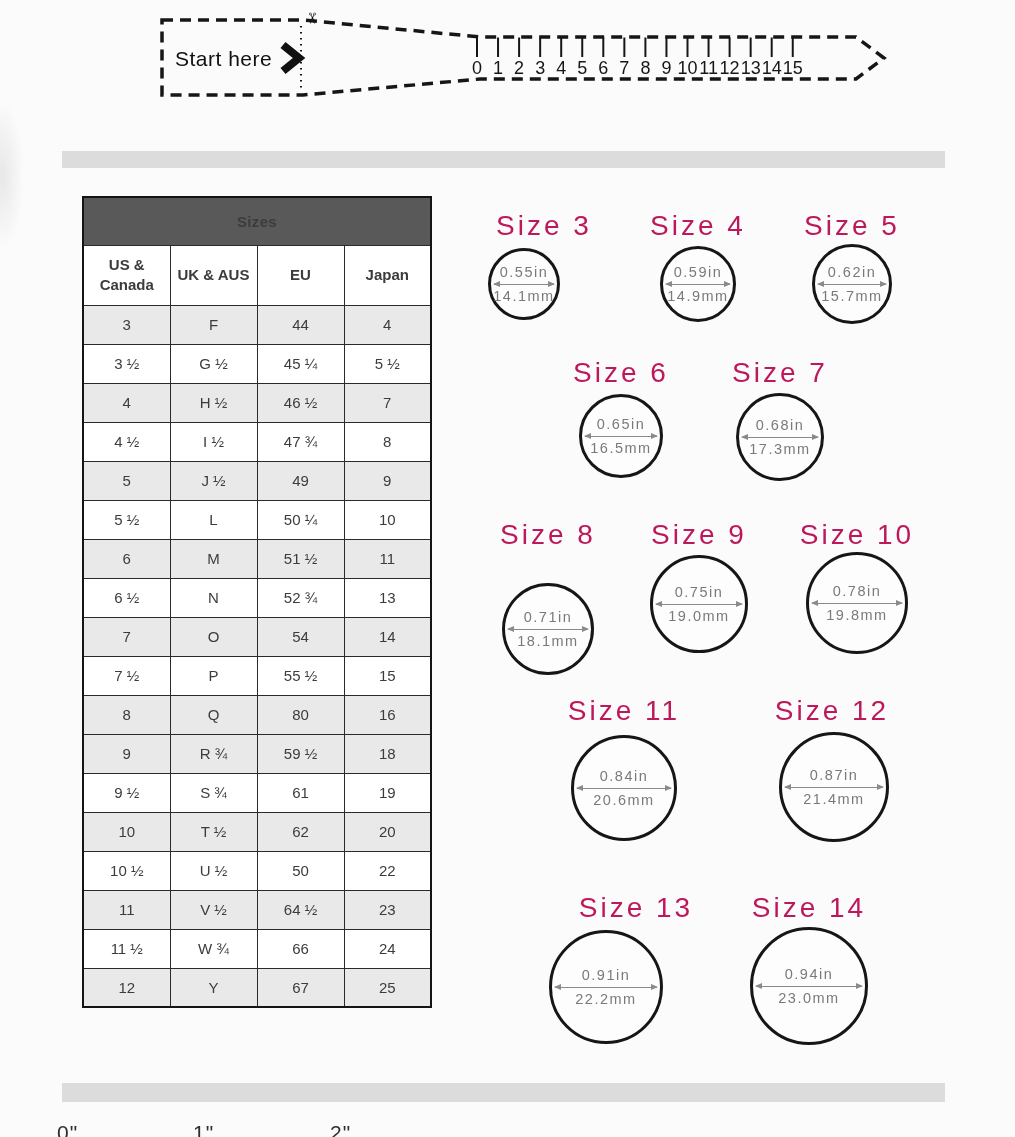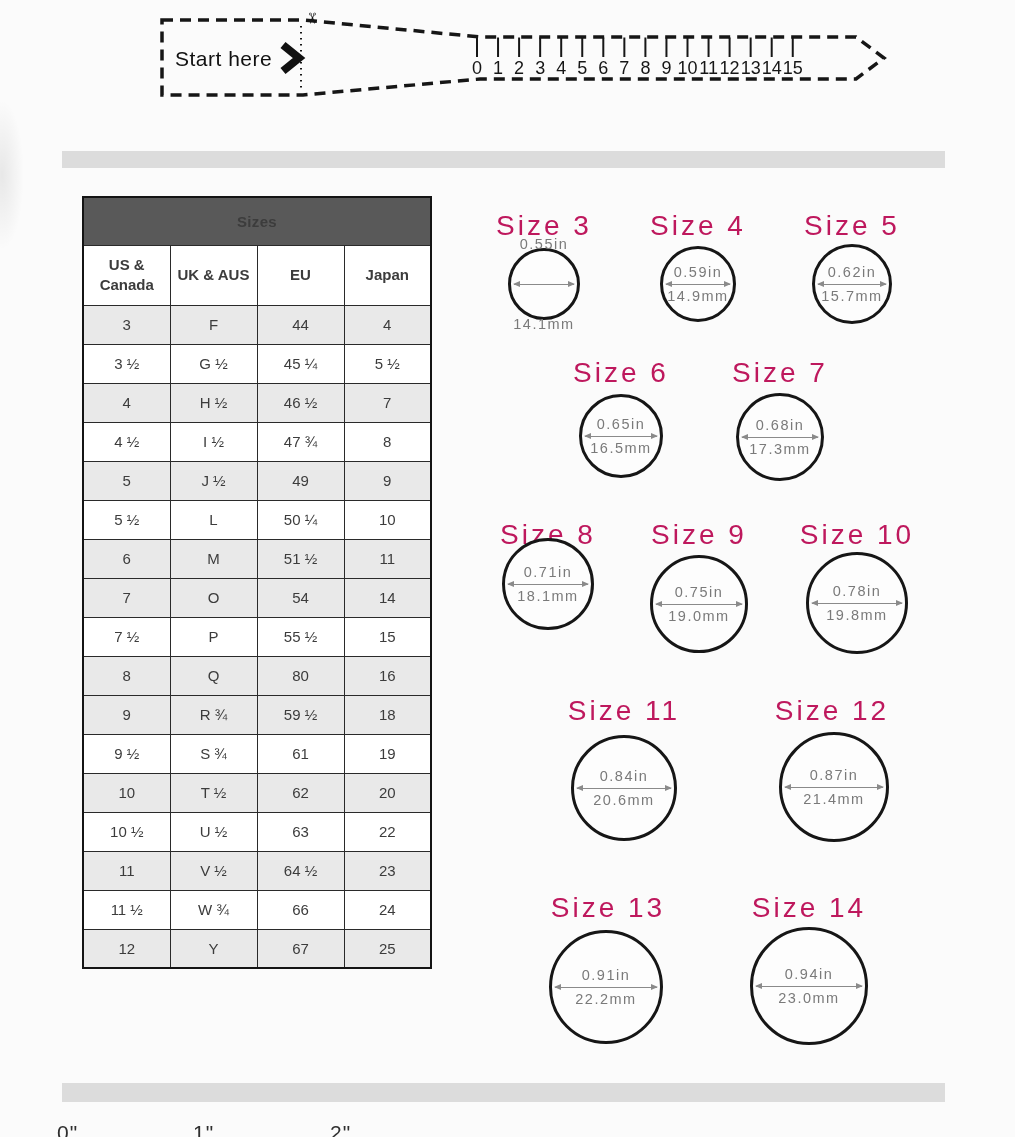--- a/index.html
+++ b/index.html
@@ -178,20 +178,26 @@
           <td>L</td>
           <td>50 ¼</td>
           <td>10</td>
         </tr>
         <tr class="alt">
           <td>6</td>
           <td>M</td>
           <td>51 ½</td>
           <td>11</td>
         </tr>
+        <tr>
+          <td>6 ½</td>
+          <td>N</td>
+          <td>52 ¾</td>
+          <td>13</td>
+        </tr>
         <tr class="alt">
           <td>7</td>
           <td>O</td>
           <td>54</td>
           <td>14</td>
         </tr>
         <tr>
           <td>7 ½</td>
           <td>P</td>
           <td>55 ½</td>
@@ -217,21 +223,21 @@
         </tr>
         <tr class="alt">
           <td>10</td>
           <td>T ½</td>
           <td>62</td>
           <td>20</td>
         </tr>
         <tr>
           <td>10 ½</td>
           <td>U ½</td>
-          <td>63</td>
+          <td>50</td>
           <td>22</td>
         </tr>
         <tr class="alt">
           <td>11</td>
           <td>V ½</td>
           <td>64 ½</td>
           <td>23</td>
         </tr>
         <tr>
           <td>11 ½</td>
@@ -243,21 +249,21 @@
           <td>12</td>
           <td>Y</td>
           <td>67</td>
           <td>25</td>
         </tr>
       </tbody>
   </table>
 
   <div id="rings">
       <div class="ring-title" style="left: 544px; top: 210px;">Size 3</div>
-      <div class="ring-circle" style="left: 508px; top: 248px; width: 72px; height: 72px; gap: 28px;">
+      <div class="ring-circle" style="left: 488px; top: 248px; width: 72px; height: 72px;">
         <div class="dim-in">0.55in</div>
         <div class="dim-arrow" style="width: 60px;"></div>
         <div class="dim-mm">14.1mm</div>
       </div>
       <div class="ring-title" style="left: 698px; top: 210px;">Size 4</div>
       <div class="ring-circle" style="left: 660px; top: 246px; width: 76px; height: 76px;">
         <div class="dim-in">0.59in</div>
         <div class="dim-arrow" style="width: 64px;"></div>
         <div class="dim-mm">14.9mm</div>
       </div>
@@ -273,21 +279,21 @@
         <div class="dim-arrow" style="width: 72px;"></div>
         <div class="dim-mm">16.5mm</div>
       </div>
       <div class="ring-title" style="left: 780px; top: 357px;">Size 7</div>
       <div class="ring-circle" style="left: 736px; top: 393px; width: 88px; height: 88px;">
         <div class="dim-in">0.68in</div>
         <div class="dim-arrow" style="width: 76px;"></div>
         <div class="dim-mm">17.3mm</div>
       </div>
       <div class="ring-title" style="left: 548px; top: 519px;">Size 8</div>
-      <div class="ring-circle" style="left: 502px; top: 538px; width: 92px; height: 92px;">
+      <div class="ring-circle" style="left: 502px; top: 583px; width: 92px; height: 92px;">
         <div class="dim-in">0.71in</div>
         <div class="dim-arrow" style="width: 80px;"></div>
         <div class="dim-mm">18.1mm</div>
       </div>
       <div class="ring-title" style="left: 699px; top: 519px;">Size 9</div>
       <div class="ring-circle" style="left: 650px; top: 555px; width: 98px; height: 98px;">
         <div class="dim-in">0.75in</div>
         <div class="dim-arrow" style="width: 86px;"></div>
         <div class="dim-mm">19.0mm</div>
       </div>
@@ -302,21 +308,21 @@
         <div class="dim-in">0.84in</div>
         <div class="dim-arrow" style="width: 94px;"></div>
         <div class="dim-mm">20.6mm</div>
       </div>
       <div class="ring-title" style="left: 832px; top: 695px;">Size 12</div>
       <div class="ring-circle" style="left: 779px; top: 732px; width: 110px; height: 110px;">
         <div class="dim-in">0.87in</div>
         <div class="dim-arrow" style="width: 98px;"></div>
         <div class="dim-mm">21.4mm</div>
       </div>
-      <div class="ring-title" style="left: 608px; top: 892px; text-align: center;">Size 13</div>
+      <div class="ring-title" style="left: 636px; top: 892px; text-align: center;">Size 13</div>
       <div class="ring-circle" style="left: 549px; top: 930px; width: 114px; height: 114px;">
         <div class="dim-in">0.91in</div>
         <div class="dim-arrow" style="width: 102px;"></div>
         <div class="dim-mm">22.2mm</div>
       </div>
       <div class="ring-title" style="left: 809px; top: 892px;">Size 14</div>
       <div class="ring-circle" style="left: 750px; top: 927px; width: 118px; height: 118px;">
         <div class="dim-in">0.94in</div>
         <div class="dim-arrow" style="width: 106px;"></div>
         <div class="dim-mm">23.0mm</div>

